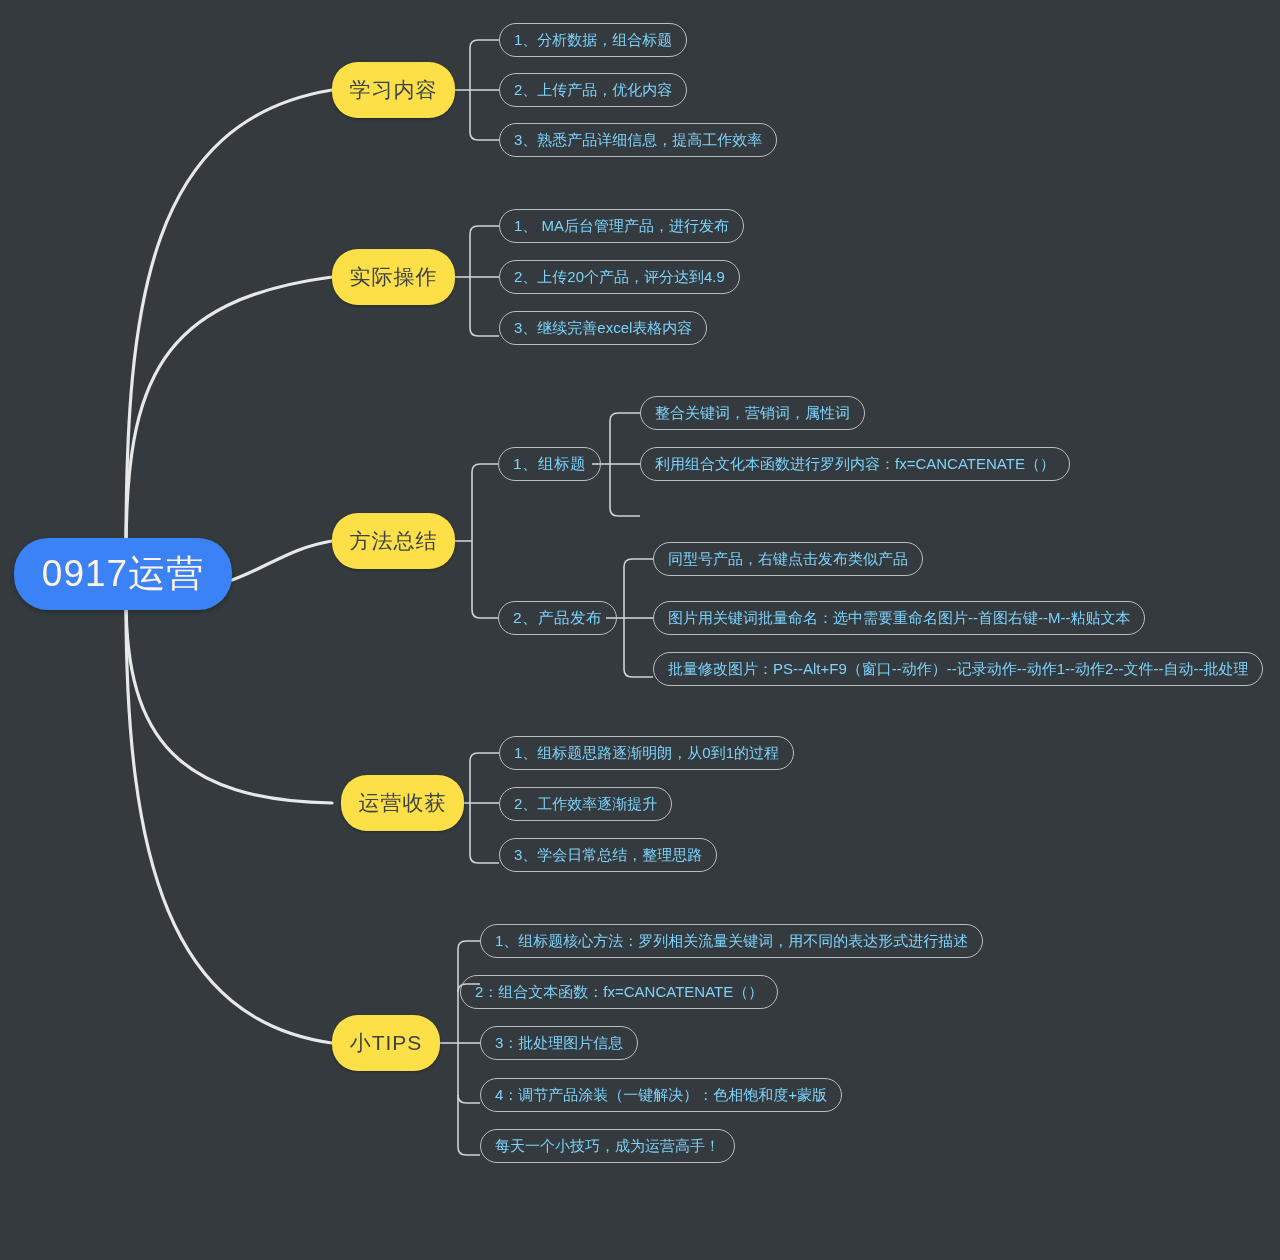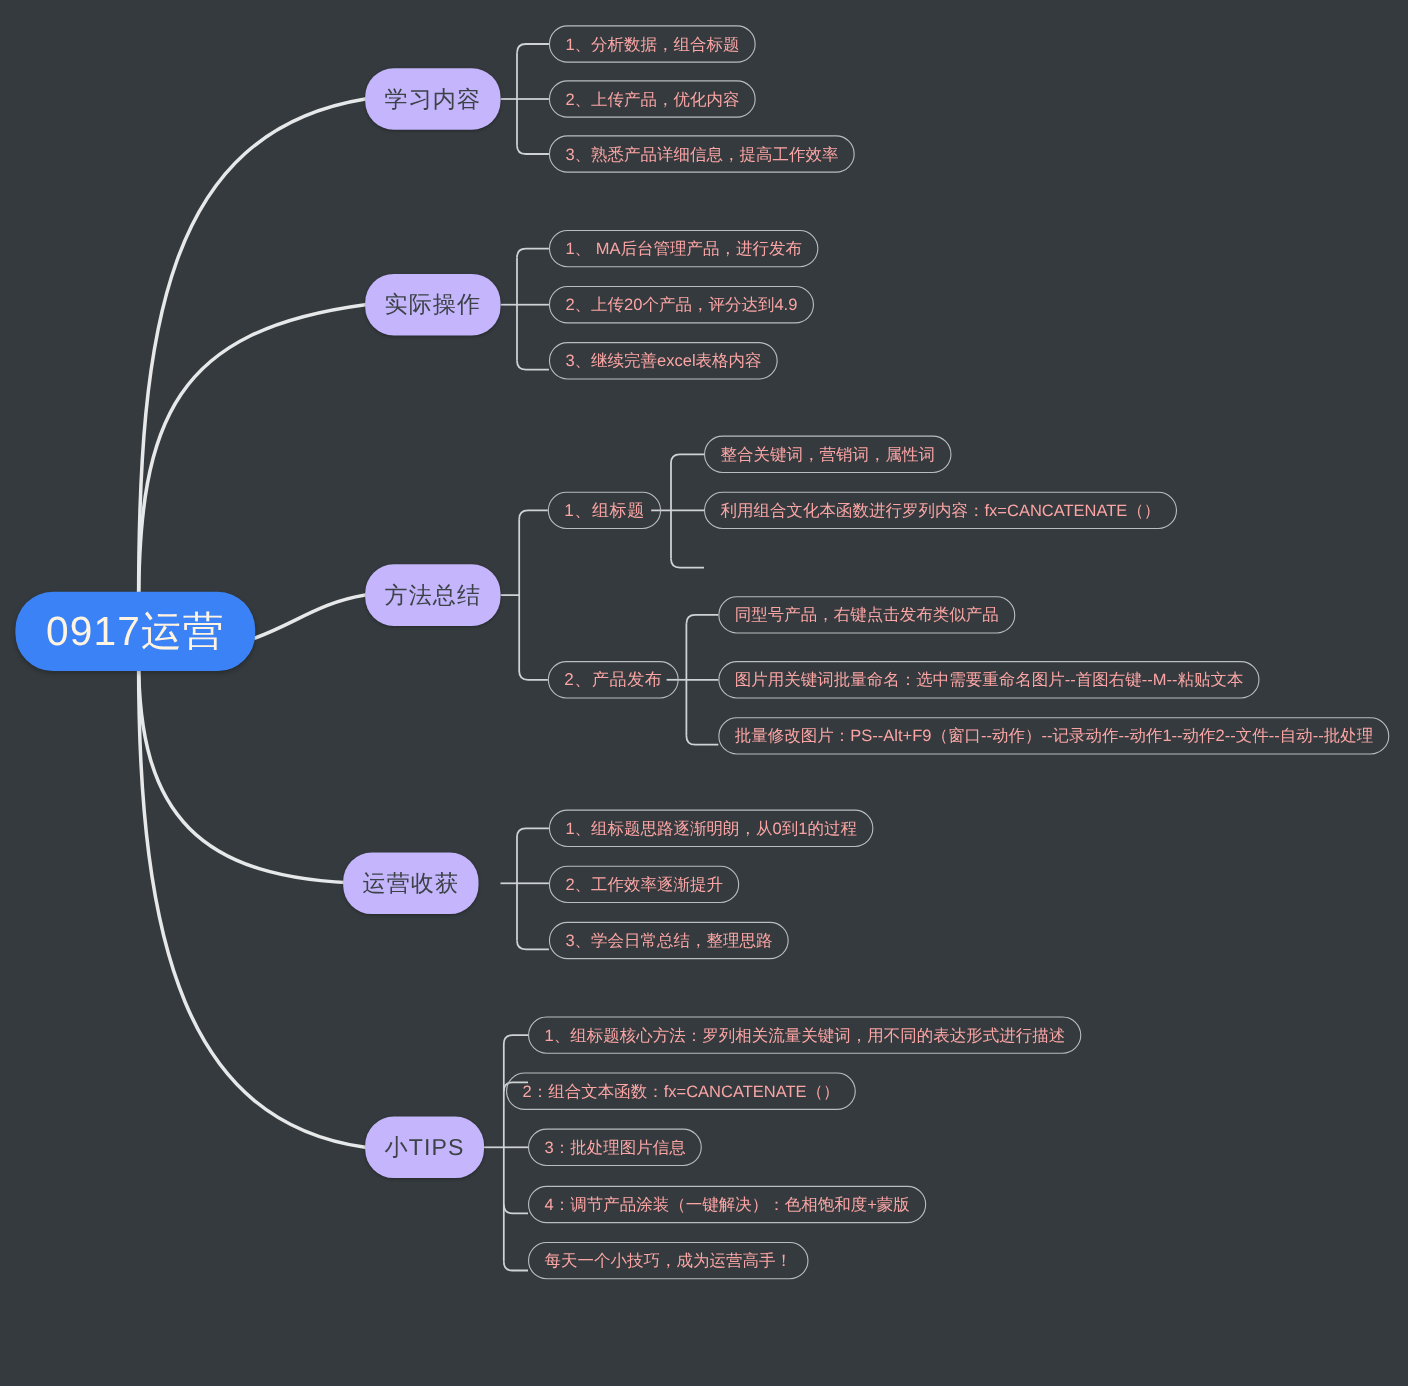--- a/index.html
+++ b/index.html
@@ -37,33 +37,33 @@
   .root-node {
     background: #3b82f6;
     color: #FFF3E2;
     border-radius: 34px;
     font-size: 37px;
     letter-spacing: 1px;
     box-shadow: 0 2px 5px rgba(0,0,0,.25);
   }
 
   .level1-node {
-    background: #c4b5fd;
+    background: #fde047;
     color: #3c4246;
     border-radius: 26px;
     font-size: 21px;
     letter-spacing: 1px;
     box-shadow: 0 1px 3px rgba(0,0,0,.3);
   }
 
   .level2-node,
   .leaf-node {
     background: transparent;
     border: 1.4px solid #b9bdc0;
-    color: #fca5a5;
+    color: #7dd3fc;
     border-radius: 22px;
     font-size: 15px;
     padding: 0 14px;
   }
 
   .level2-node {
     font-size: 15.5px;
     letter-spacing: .5px;
   }
 
@@ -194,21 +194,21 @@
   <div class="node leaf-node" style="left:653px; top:601px; height:34px;">
     <span>图片用关键词批量命名：选中需要重命名图片--首图右键--M--粘贴文本</span>
   </div>
   <div class="node leaf-node" style="left:653px; top:542px; height:34px;">
     <span>同型号产品，右键点击发布类似产品</span>
   </div>
   <div class="node leaf-node" style="left:653px; top:652px; height:34px;align-items:center;">
     <span>批量修改图片：PS--Alt+F9（窗口--动作）--记录动作--动作1--动作2--文件--自动--批处理</span>
   </div>
 
-  <div class="node level1-node" style="left:312px; top:775px; width:123px; height:56px;">
+  <div class="node level1-node" style="left:341px; top:775px; width:123px; height:56px;">
     <span>运营收获</span>
   </div>
   <div class="node leaf-node" style="left:499px; top:736px; height:34px;">
     <span>1、组标题思路逐渐明朗，从0到1的过程</span>
   </div>
   <div class="node leaf-node" style="left:499px; top:787px; height:34px;">
     <span>2、工作效率逐渐提升</span>
   </div>
   <div class="node leaf-node" style="left:499px; top:838px; height:34px;">
     <span>3、学会日常总结，整理思路</span>

